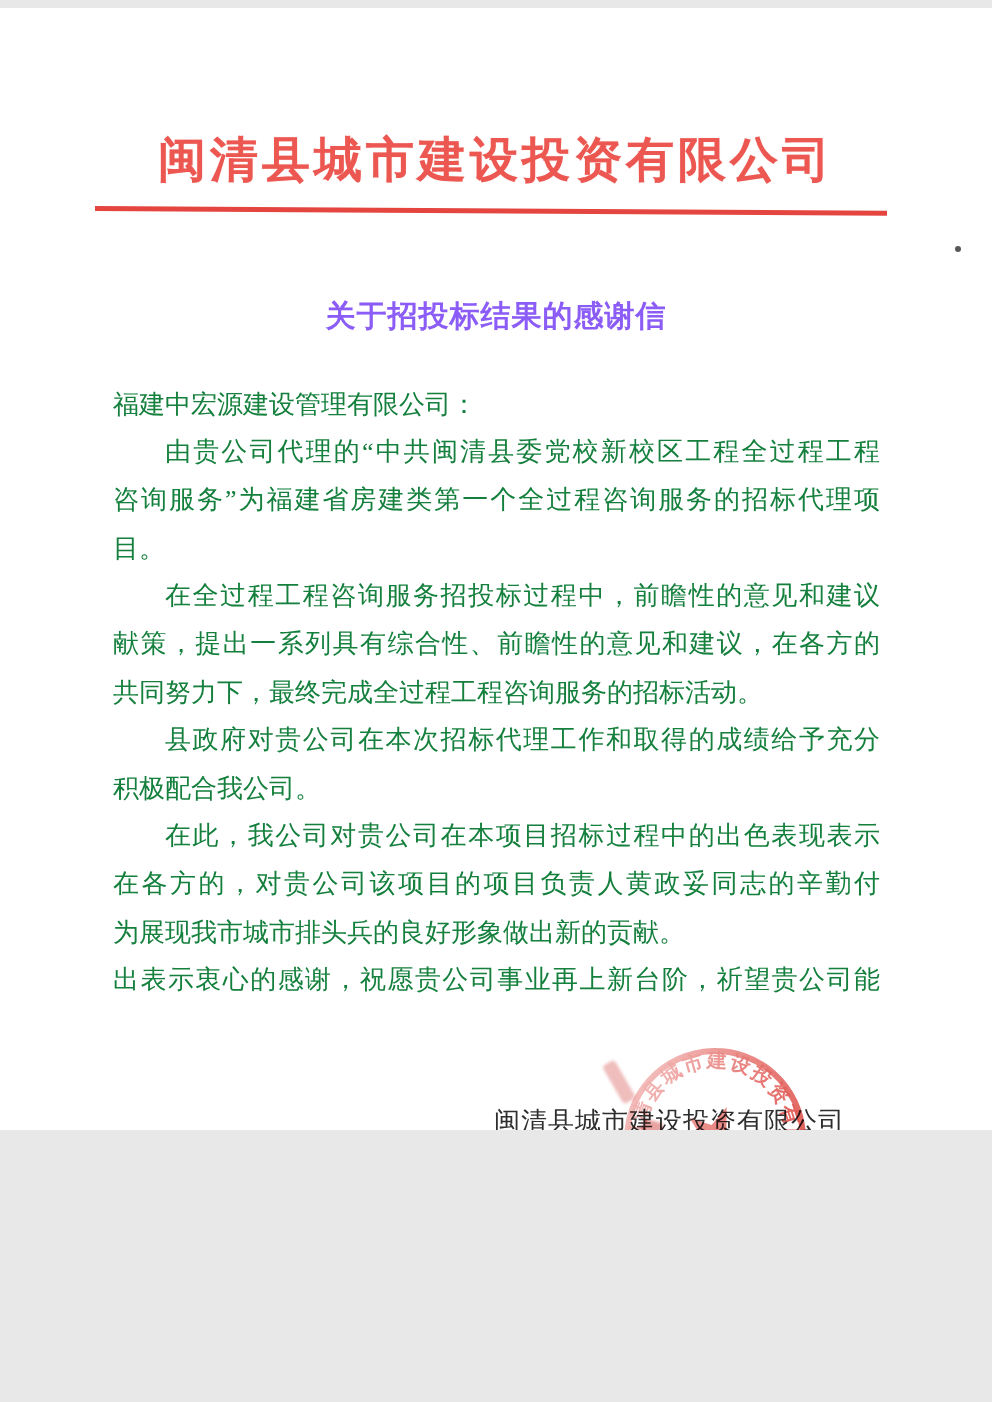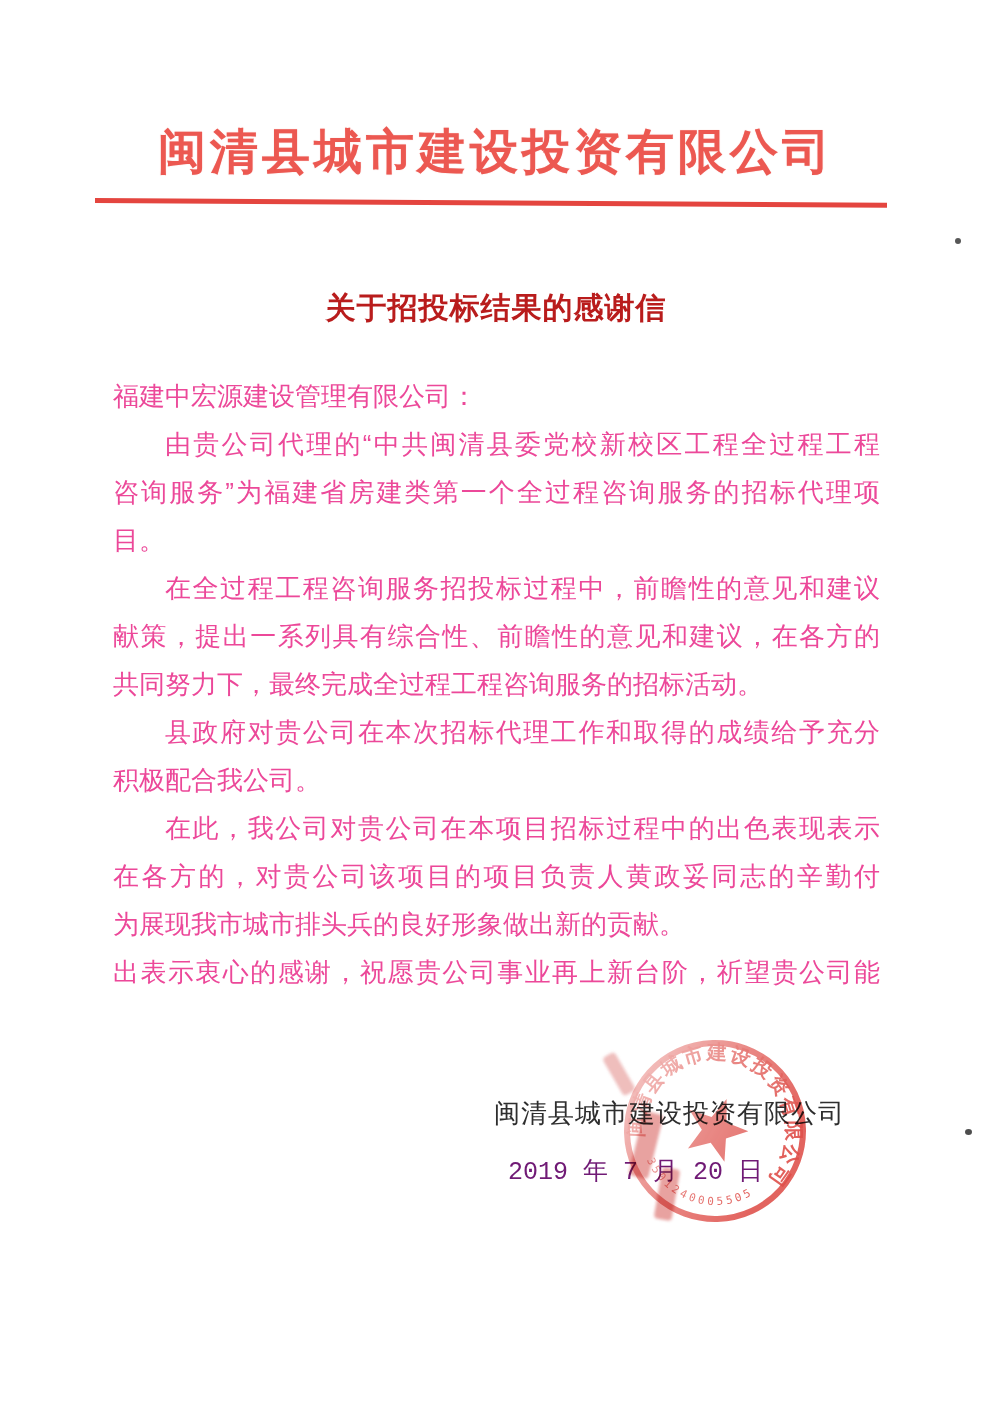--- a/index.html
+++ b/index.html
@@ -2,22 +2,22 @@
 <html><head>
 <meta charset="utf-8">
 <style>
   * { margin: 0; padding: 0; box-sizing: border-box; }
   html, body { background: #e8e8e8; }
   body { font-family: "Liberation Sans", "DejaVu Sans", sans-serif; }
 
   .page {
     position: relative;
     width: 992px;
-    height: 1402px;
-    margin: 0 auto;
+    height: 1122px;
+    margin: 8px auto;
     background: #ffffff;
     overflow: hidden;
     color: #262626;
   }
 
   
   .lh-title {
     position: absolute;
     top: 120px; left: 0; right: 0;
     text-align: center;
@@ -37,40 +37,41 @@
   }
 
   
   .doc-title {
     position: absolute;
     top: 288px; left: 0; right: 0;
     text-align: center;
     font-size: 30px;
     font-weight: 700;
     letter-spacing: 1px;
-    color: #b91c1c;
+    color: #8b5cf6;
   }
 
   
   .body-block {
     position: absolute;
     top: 372px; left: 113px;
     width: 767px;
     font-size: 26px;
-    color: #ec4899;
+    color: #15803d;
   }
   .line {
     height: 48px;
     line-height: 48px;
     white-space: nowrap;
   }
   .line.just {
     white-space: normal;
     text-align: justify;
     text-align-last: justify;
+    font-family: Liberation Serif, serif;
   }
   .line.indent { text-indent: 52px; }
 
   
   .sign-company {
     position: absolute;
     top: 1096px; left: 0; right: 147px;
     text-align: right;
     font-size: 26px;
     letter-spacing: 1px;

